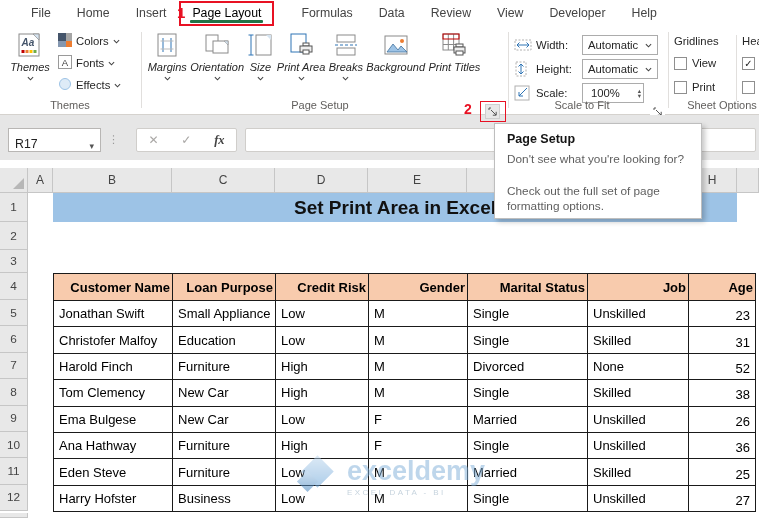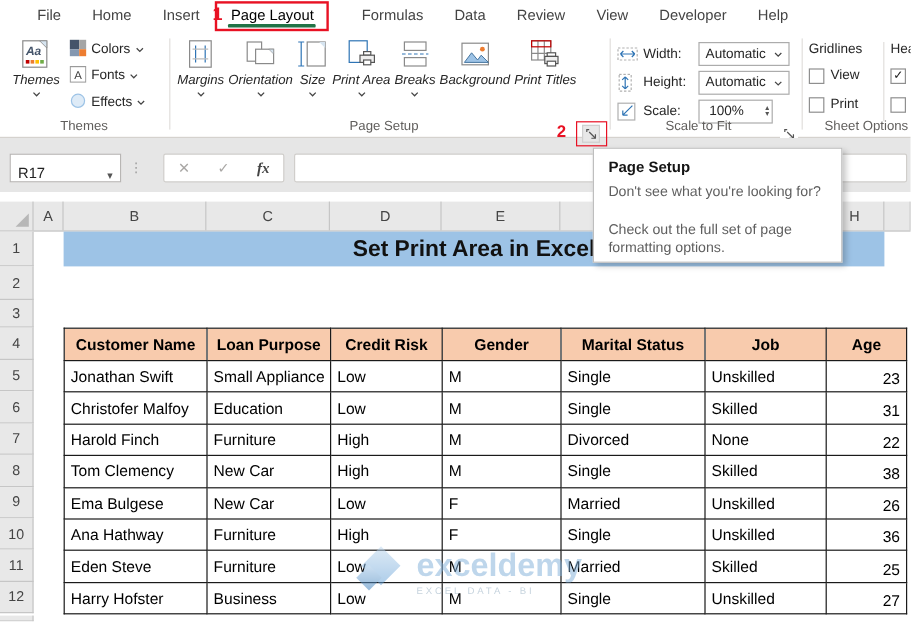--- a/index.html
+++ b/index.html
@@ -60,21 +60,21 @@
   .colheaders{position:absolute;top:168px;left:0;right:0;height:25px;display:flex;background:#E8E8E8;border-bottom:1px solid #C6C6C6;}
   .colh{border-right:1px solid #C6C6C6;display:flex;align-items:center;justify-content:center;font-size:12px;color:#444;flex:0 0 auto;}
   .corner{position:relative;}
   .corner .tri{position:absolute;right:3px;bottom:3px;width:0;height:0;border-left:11px solid transparent;border-bottom:11px solid #B7B7B7;}
   .rowheaders{position:absolute;top:193px;left:0;width:28px;}
   .rowh{background:#E8E8E8;border-right:1px solid #C6C6C6;border-bottom:1px solid #C6C6C6;display:flex;align-items:center;justify-content:center;font-size:11.8px;color:#444;}
   .banner{position:absolute;left:53px;top:193px;width:684px;height:29px;background:#9DC3E6;display:flex;align-items:center;justify-content:center;font-size:19px;font-weight:bold;color:#111;z-index:2;}
 
   table.sheet{position:absolute;left:53px;top:273px;border-collapse:collapse;z-index:3;}
   table.sheet td,table.sheet th{border:1.5px solid #1a1a1a;font-size:13px;padding:0 0 0 5px;text-align:left;color:#000;background:transparent;overflow:hidden;white-space:nowrap;}
-  table.sheet th{background:#F8CBAD;font-weight:bold;text-align:center;padding:0 2px;height:27px;}
+  table.sheet th{background:#F8CBAD;font-weight:bold;text-align:right;padding:0 2px;height:27px;}
   table.sheet td{height:26.4px;}
   table.sheet td.num{text-align:right;padding:4px 5px 0 0;}
 
   
   .watermark{position:absolute;left:298px;top:454px;display:flex;align-items:center;gap:7px;opacity:.5;z-index:4;pointer-events:none;}
   .wm-logo{position:relative;width:42px;height:46px;flex:0 0 auto;}
   .wm-logo .d1{position:absolute;left:8px;top:6px;width:23px;height:23px;transform:rotate(45deg);background:linear-gradient(135deg,#BDD7EE,#5B9BD5);}
   .wm-logo .d2{position:absolute;left:2px;top:20px;width:15px;height:15px;transform:rotate(45deg);background:linear-gradient(135deg,#9DC3E6,#2E75B6);}
   .wm-brand{font-size:27px;font-weight:bold;color:#7FAFD9;line-height:1;}
   .wm-tag{font-size:8px;color:#8FA9BD;letter-spacing:2.4px;margin-top:3px;}
@@ -435,21 +435,21 @@
           <td>Skilled</td>
           <td class="num">31</td>
         </tr>
         <tr>
           <td>Harold Finch</td>
           <td>Furniture</td>
           <td>High</td>
           <td>M</td>
           <td>Divorced</td>
           <td>None</td>
-          <td class="num">22</td>
+          <td class="num">52</td>
         </tr>
         <tr>
           <td>Tom Clemency</td>
           <td>New Car</td>
           <td>High</td>
           <td>M</td>
           <td>Single</td>
           <td>Skilled</td>
           <td class="num">38</td>
         </tr>

